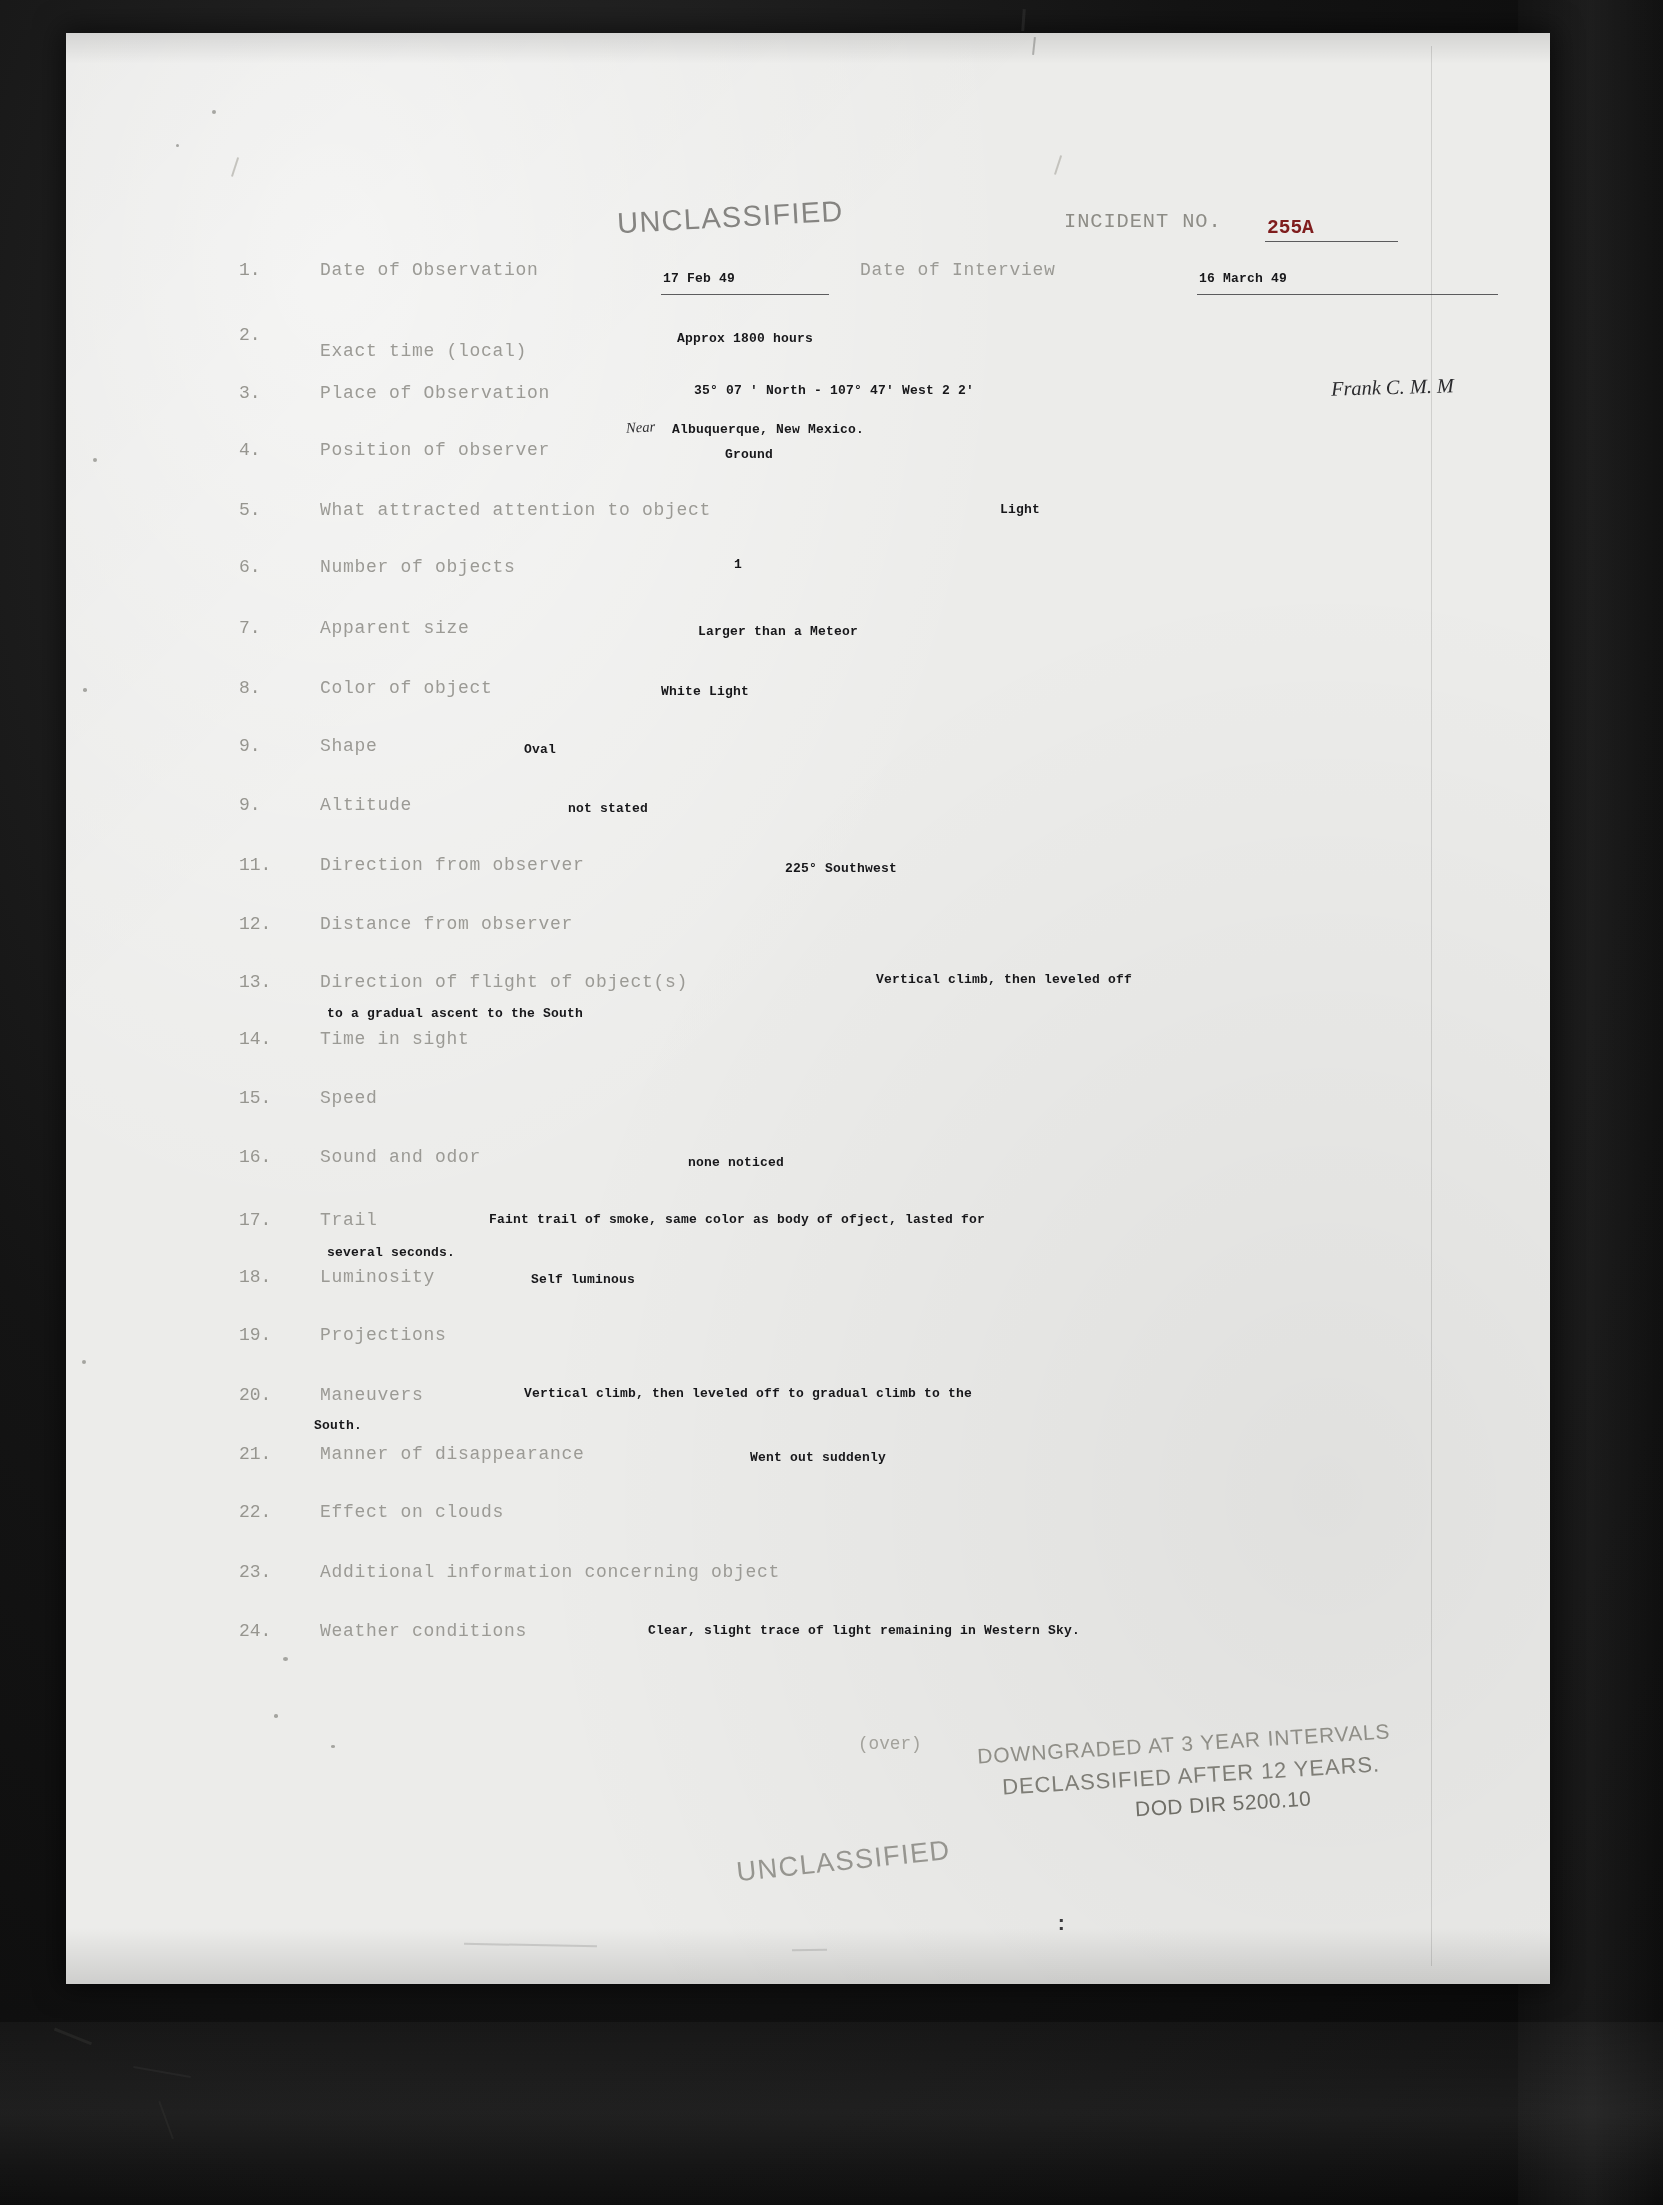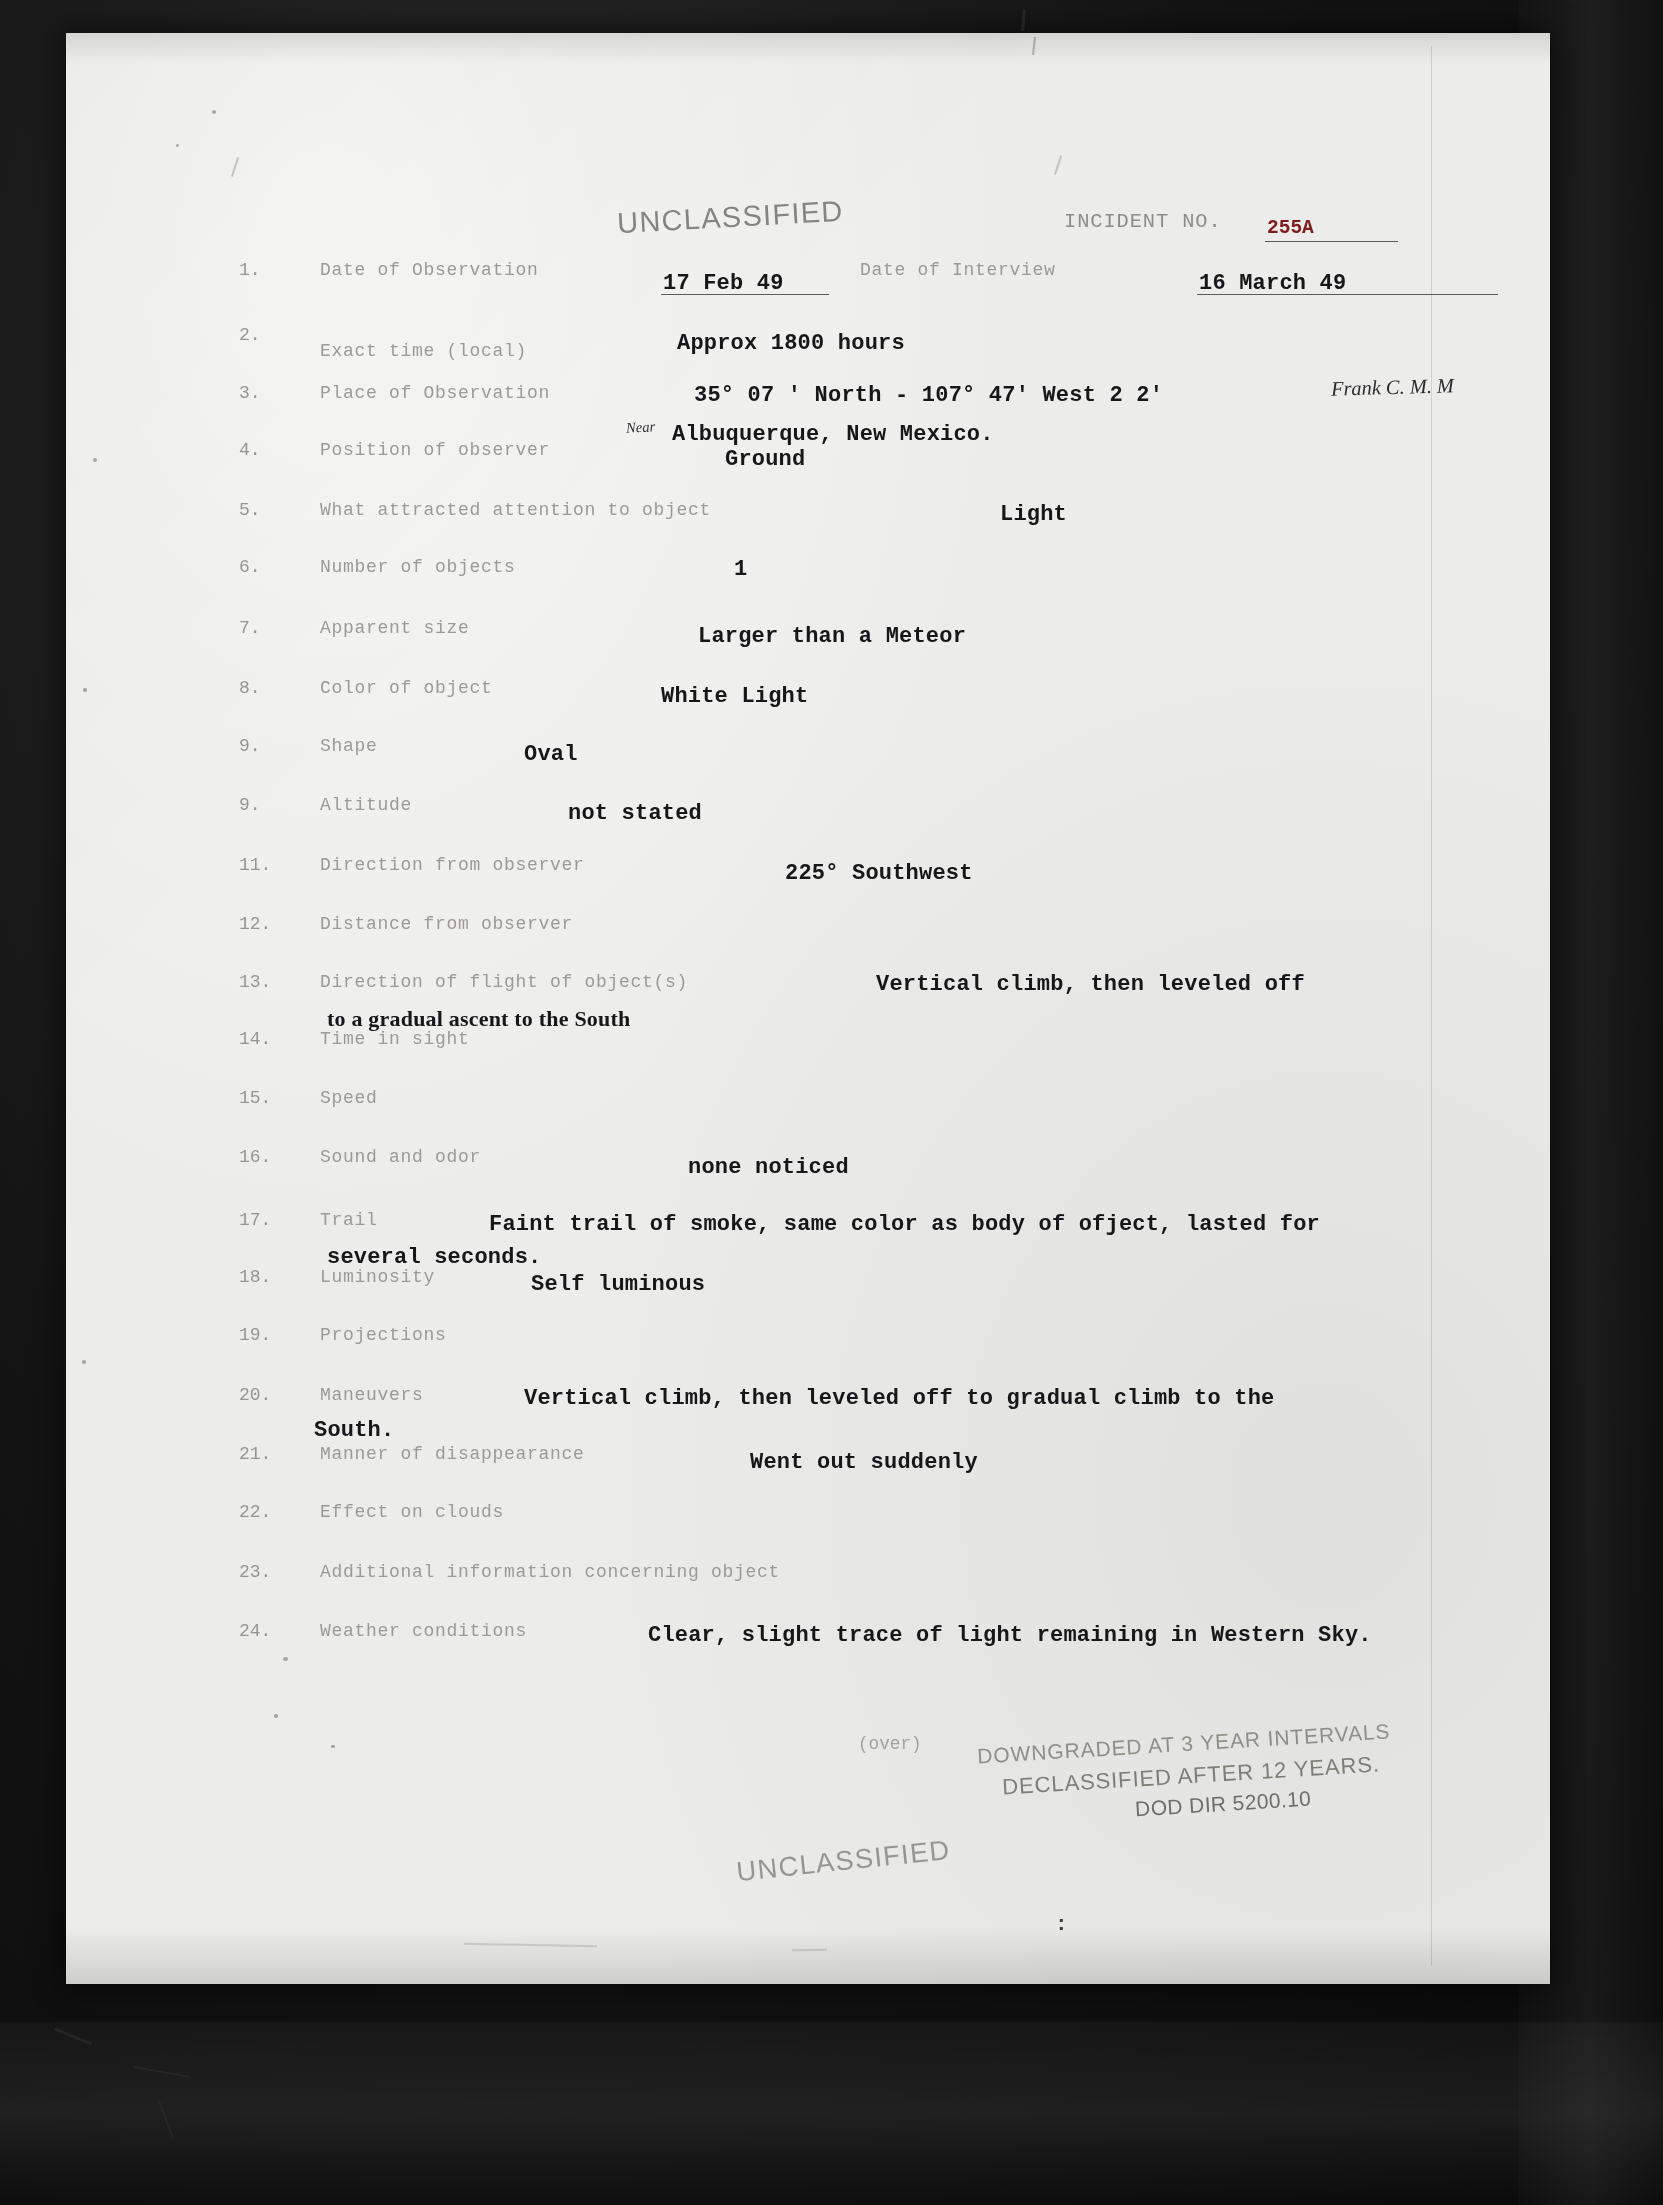--- a/index.html
+++ b/index.html
@@ -78,21 +78,21 @@
     position: absolute;
     color: #9b9a95;
     font-size: 18px;
     letter-spacing: 0.7px;
     white-space: nowrap;
     font-family: "Liberation Mono", monospace;
   }
   .typed {
     position: absolute;
     color: #17171a;
-    font-size: 22px;
+    font-size: 13px;
     font-weight: bold;
     letter-spacing: 0.2px;
     white-space: nowrap;
     font-family: "Liberation Mono", monospace;
   }
   .num {
     position: absolute;
     color: #96958f;
     font-size: 18px;
     white-space: nowrap;
@@ -297,21 +297,21 @@
   <div class="num" style="left:173px;top:822px;">11.</div>
   <div class="faded" style="left:254px;top:822px;">Direction from observer</div>
   <div class="typed" style="left:719px;top:828px;">225° Southwest</div>
 
   <div class="num" style="left:173px;top:881px;">12.</div>
   <div class="faded" style="left:254px;top:881px;">Distance from observer</div>
 
   <div class="num" style="left:173px;top:939px;">13.</div>
   <div class="faded" style="left:254px;top:939px;">Direction of flight of object(s)</div>
   <div class="typed" style="left:810px;top:939px;">Vertical climb, then leveled off</div>
-  <div class="typed" style="left:261px;top:973px;font-family:Liberation Serif, serif;">to a gradual ascent to the South</div>
+  <div class="typed" style="left:261px;top:973px;">to a gradual ascent to the South</div>
 
   <div class="num" style="left:173px;top:996px;">14.</div>
   <div class="faded" style="left:254px;top:996px;">Time in sight</div>
 
   <div class="num" style="left:173px;top:1055px;">15.</div>
   <div class="faded" style="left:254px;top:1055px;">Speed</div>
 
   <div class="num" style="left:173px;top:1114px;">16.</div>
   <div class="faded" style="left:254px;top:1114px;">Sound and odor</div>
   <div class="typed" style="left:622px;top:1122px;">none noticed</div>

